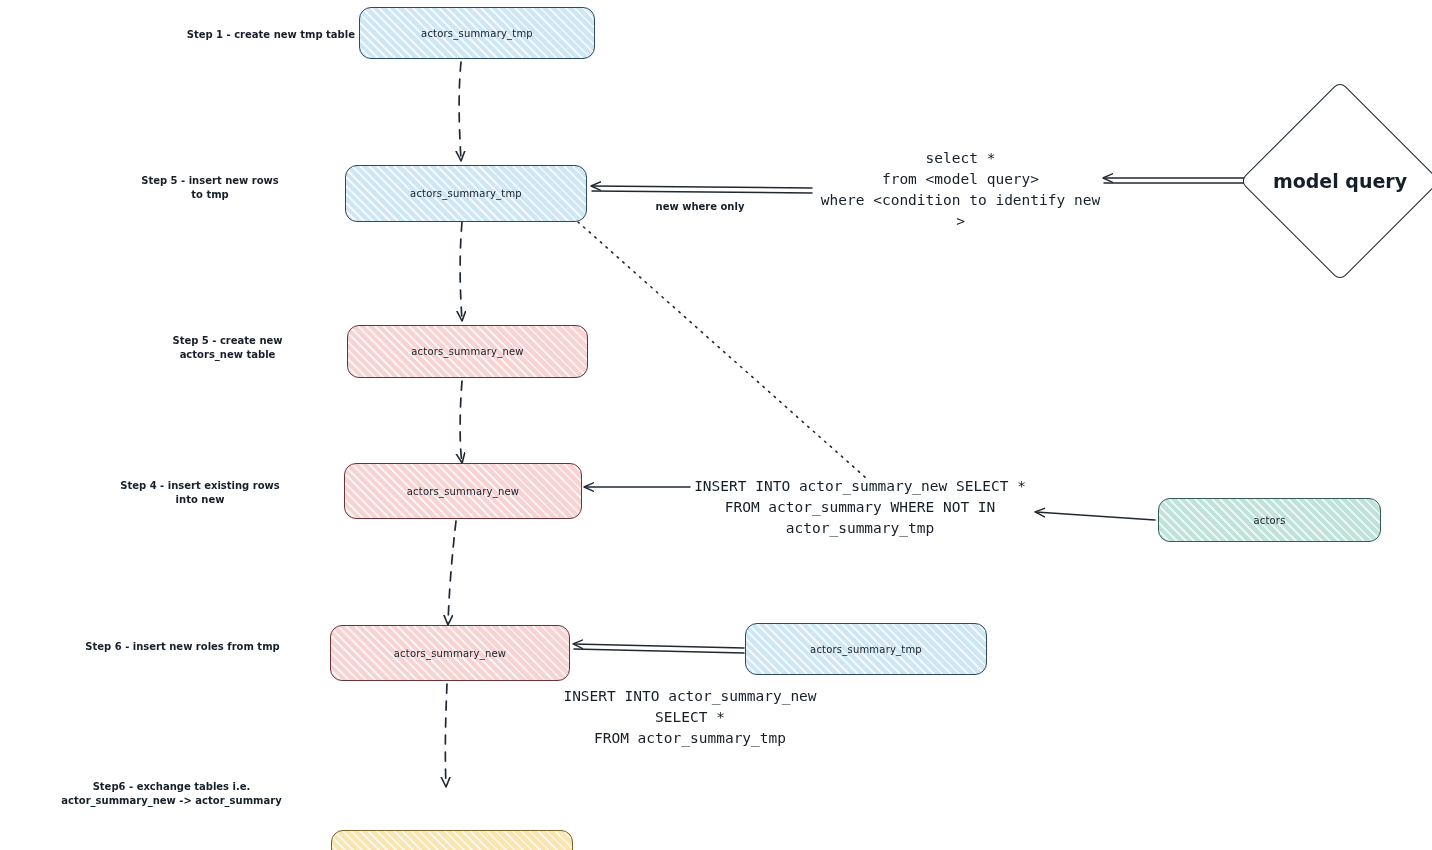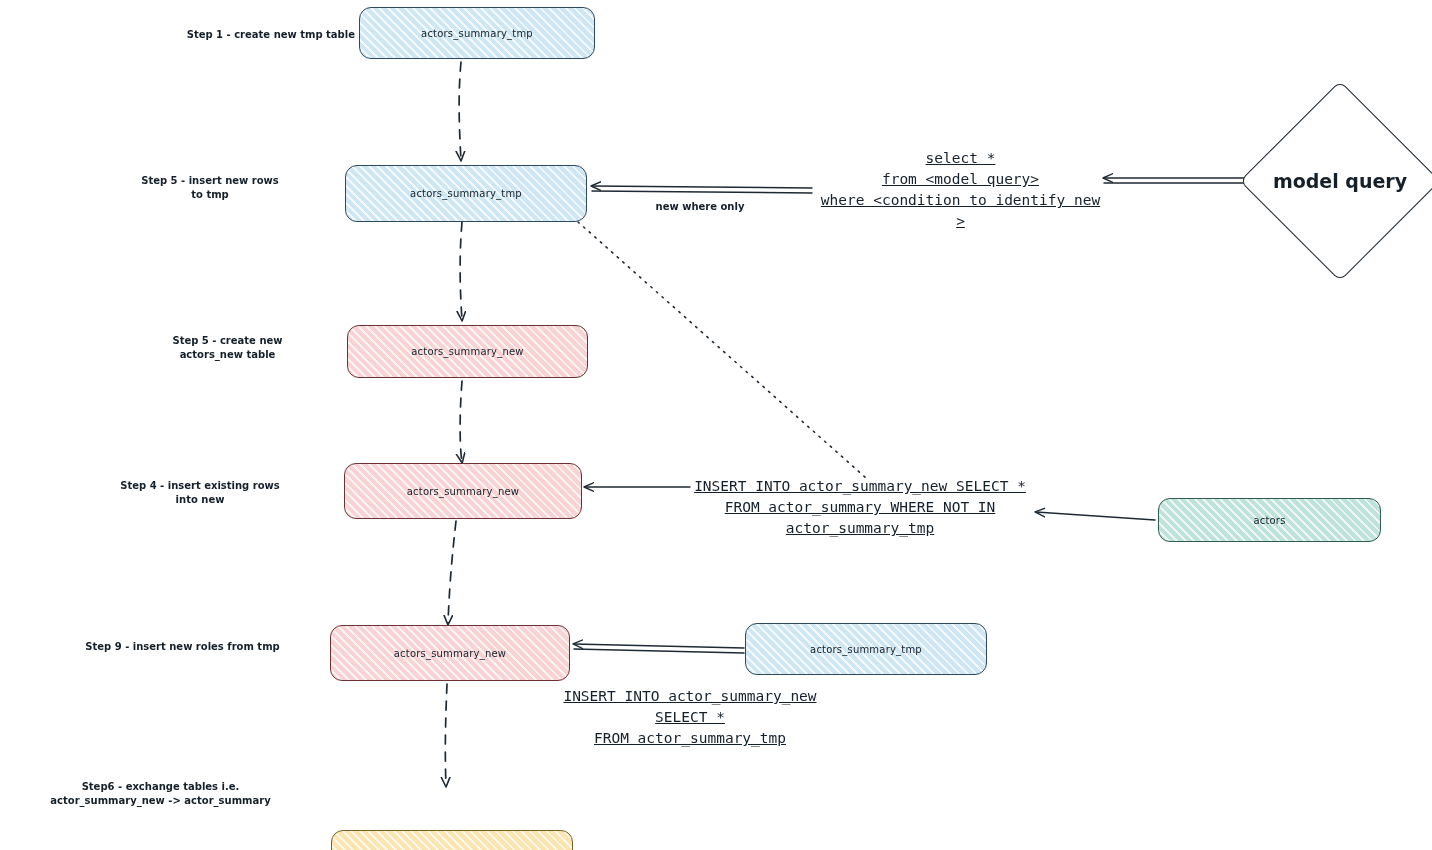--- a/index.html
+++ b/index.html
@@ -83,21 +83,20 @@
     white-space: pre-line;
     font-weight: bold;
   }
   .code {
     position: absolute;
     font-family: "DejaVu Sans Mono", monospace;
     font-size: 14.5px;
     line-height: 1.45;
     color: #15202b;
     white-space: pre-line;
-    text-decoration: underline;
   }
   .code.center {
     text-align: center;
   }
 </style>
 </head>
 <body>
 
 <div id="canvas">
 
@@ -174,24 +173,24 @@
   <div class="node red" style="left:347px; top:325px; width:241px; height:53px;">actors_summary_new</div>
 
   <div class="label" style="left:75px; top:479px; width:250px; text-align:center;">Step 4 - insert existing rows
 into new</div>
   <div class="node red" style="left:344px; top:463px; width:238px; height:56px;">actors_summary_new</div>
   <div class="code center" style="left:686px; top:476px; width:348px;">INSERT INTO actor_summary_new SELECT *
 FROM actor_summary WHERE NOT IN
 actor_summary_tmp</div>
   <div class="node green" style="left:1158px; top:498px; width:223px; height:44px;">actors</div>
 
-  <div class="label" style="left:40px; top:640px; width:285px; text-align:center;">Step 9 - insert new roles from tmp</div>
+  <div class="label" style="left:40px; top:640px; width:285px; text-align:center;">Step 6 - insert new roles from tmp</div>
   <div class="node red" style="left:330px; top:625px; width:240px; height:56px;">actors_summary_new</div>
   <div class="node blue" style="left:745px; top:623px; width:242px; height:52px;">actors_summary_tmp</div>
   <div class="code center" style="left:540px; top:686px; width:300px;">INSERT INTO actor_summary_new
 SELECT *
 FROM actor_summary_tmp</div>
 
-  <div class="label" style="left:3px; top:780px; width:315px; text-align:center;">Step6 - exchange tables i.e.
+  <div class="label" style="left:14px; top:780px; width:315px; text-align:center;">Step6 - exchange tables i.e.
 actor_summary_new -&gt; actor_summary</div>
   <div class="node yellow" style="left:331px; top:790px; width:242px; height:52px;">actors_summary</div>
 
 </div>
 
 </body></html>

